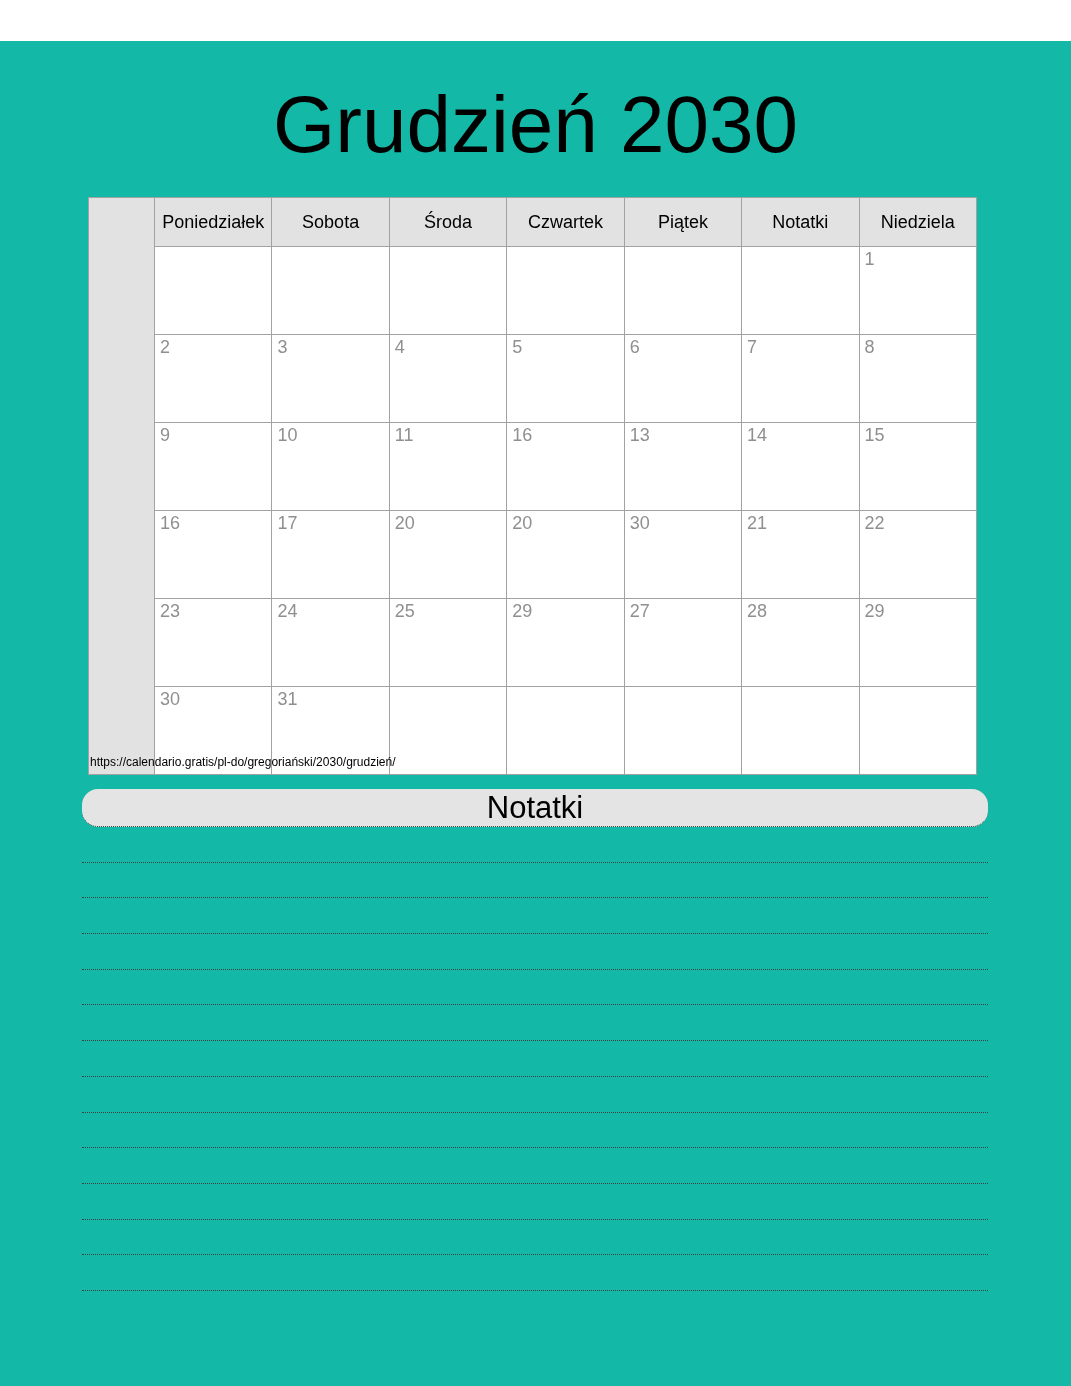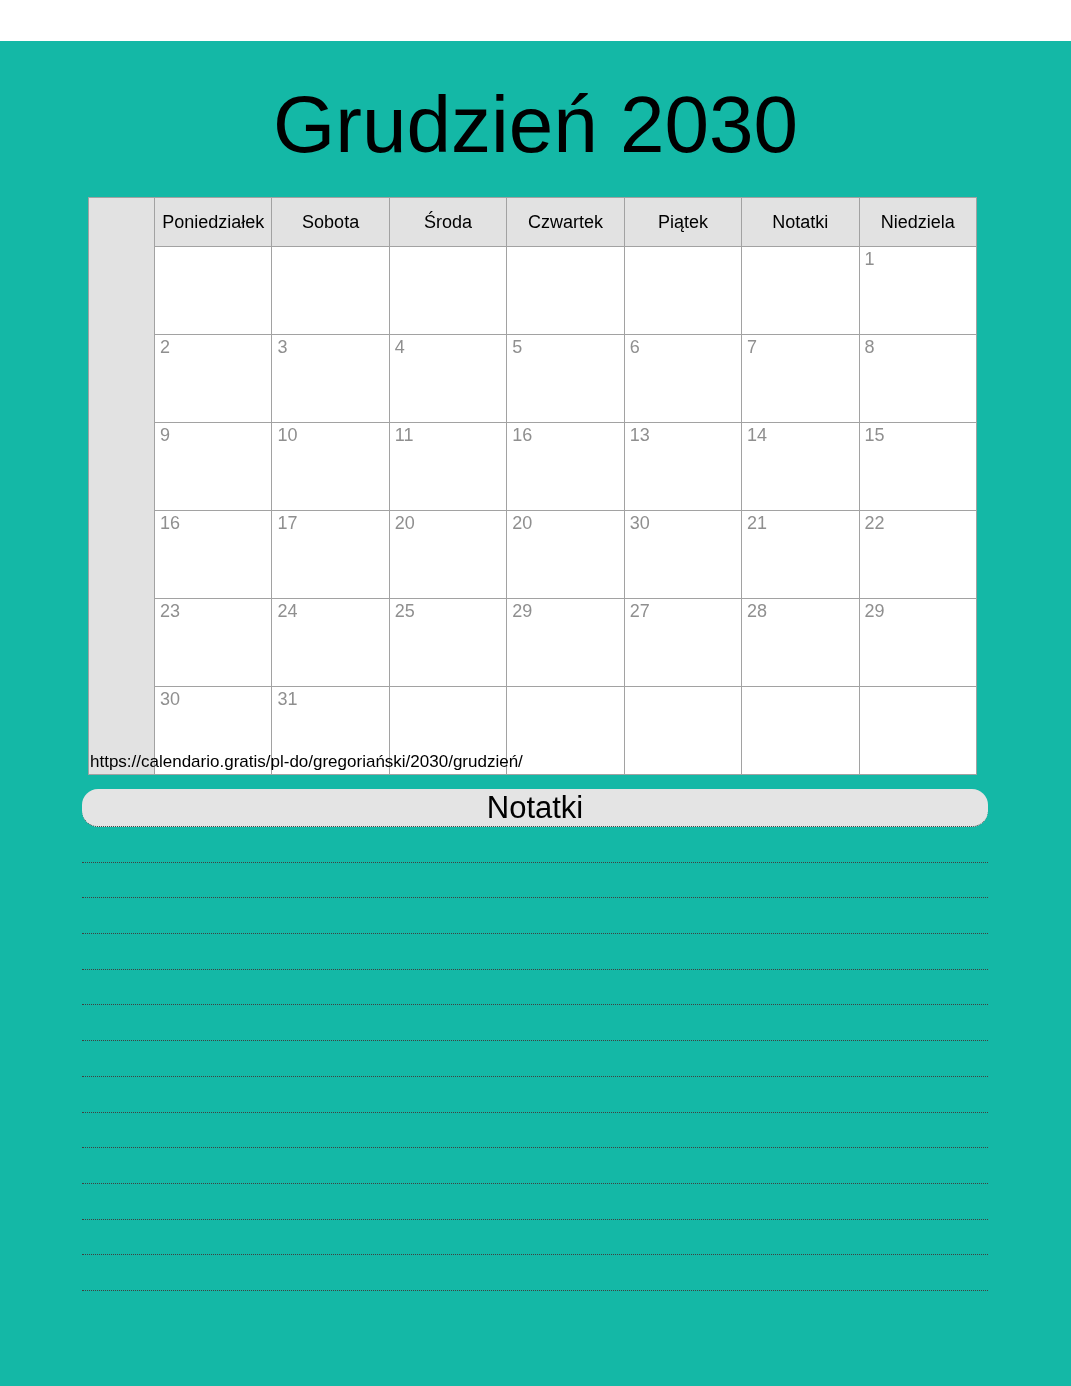--- a/index.html
+++ b/index.html
@@ -63,21 +63,21 @@
     text-align: left;
     font-size: 18px;
     color: var(--day-num, #8f8f8f);
     padding: 2px 0 0 5px;
   }
   
   .source-url {
     position: absolute;
     left: 90px;
     top: 710px;
-    font-size: 17px;
+    font-size: 12px;
     line-height: 22px;
     color: #000000;
     white-space: nowrap;
   }
   
   .notes {
     position: absolute;
     left: 82px;
     top: 748px;
     width: 906px;

